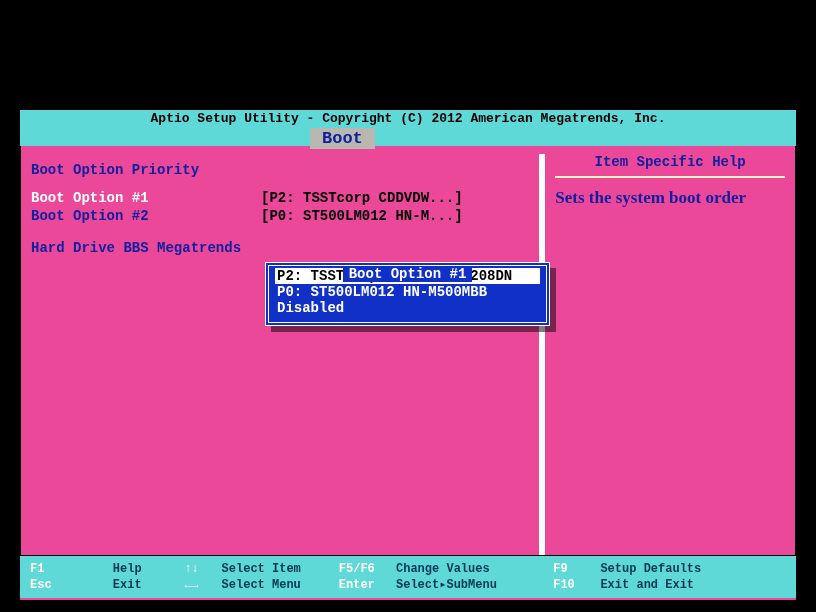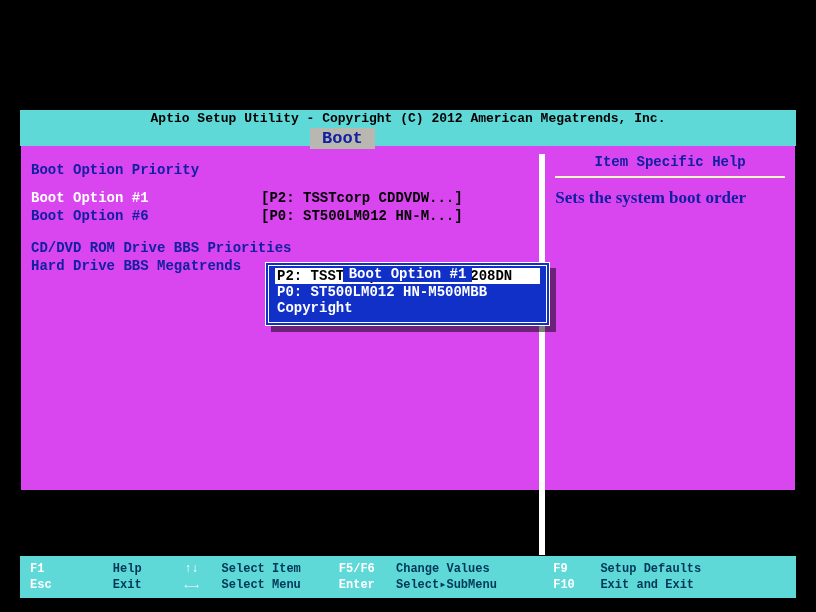--- a/index.html
+++ b/index.html
@@ -11,22 +11,22 @@
     font-size: 14px;
     font-weight: bold;
     position: relative;
     overflow: hidden;
   }
   .bios-container {
     position: absolute;
     top: 110px;
     left: 20px;
     width: 776px;
-    height: 380px;
-    background: #d946ef;
+    height: 490px;
+    background: #ec4899;
   }
   .title-bar {
     background: #5fd8d8;
     color: #000;
     text-align: center;
     padding: 2px 0;
     font-size: 13px;
     height: 18px;
     line-height: 14px;
   }
@@ -181,45 +181,44 @@
 
   <div class="main-area">
     <div class="left-panel">
       <div class="section-header">Boot Option Priority</div>
 
       <div class="option-row">
         <span class="option-label highlighted">Boot Option #1</span>
         <span class="option-value">[P2: TSSTcorp CDDVDW...]</span>
       </div>
       <div class="option-row">
-        <span class="option-label normal-blue">Boot Option #6</span>
+        <span class="option-label normal-blue">Boot Option #2</span>
         <span class="option-value">[P0: ST500LM012 HN-M...]</span>
       </div>
 
       <div style="height:12px"></div>
 
-      <div class="submenu-item">CD/DVD ROM Drive BBS Priorities</div>
       <div class="submenu-item">Hard Drive BBS Megatrends</div>
     </div>
 
     <div class="right-panel">
       <div class="help-header">Item Specific Help</div>
       <div class="help-text">Sets the system boot order</div>
     </div>
   </div>
 
   <div class="popup">
     <div class="popup-inner">
       <div class="popup-title-wrap">
         <span class="popup-title">Boot Option #1</span>
       </div>
       <div class="popup-options">
         <div class="popup-option-selected">P2: TSSTcorp CDDVDW SN-208DN</div>
         <div class="popup-option">P0: ST500LM012 HN-M500MBB</div>
-        <div class="popup-option">Copyright</div>
+        <div class="popup-option">Disabled</div>
       </div>
     </div>
   </div>
 
   <div class="footer">
     <div style="width:100%">
       <div class="footer-row">
         <span class="footer-key fk">F1</span>
         <span class="footer-label fl">Help</span>
         <span class="footer-key fk2">↑↓</span>

